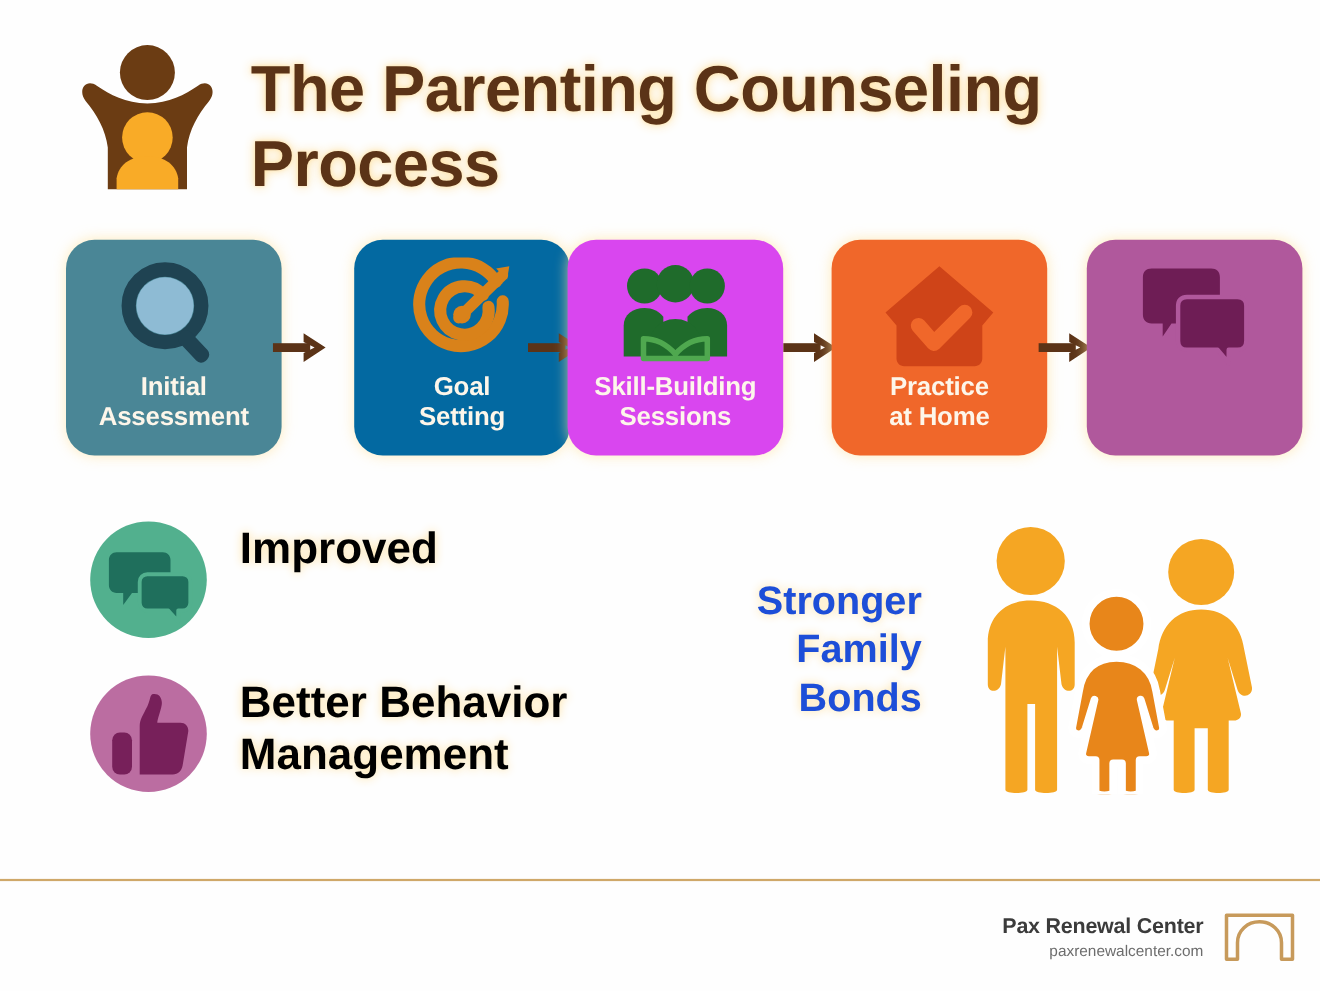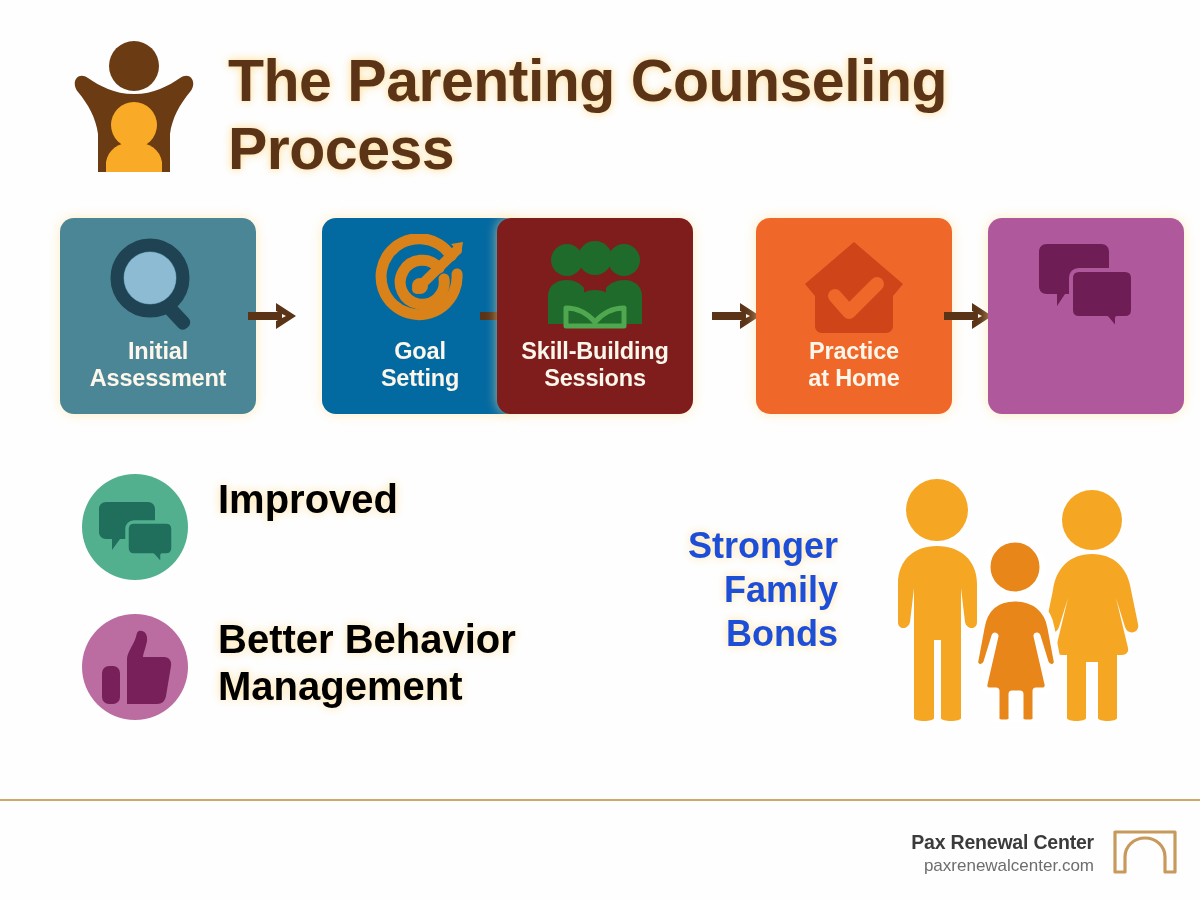--- a/index.html
+++ b/index.html
@@ -43,21 +43,21 @@
   #process-strip {
     position: absolute;
     left: 0; top: 218px;
     width: 1200px; height: 196px;
   }
   .process-card {
     position: absolute;
     top: 0;
     width: 196px;
     height: 196px;
-    border-radius: 14px;
+    border-radius: 26px;
     box-sizing: border-box;
     box-shadow: 0 0 12px rgba(255,228,160,0.65);
   }
   .card-icon {
     position: absolute;
     left: 50%;
     top: 16px;
     transform: translateX(-50%);
     width: 110px; height: 100px;
   }
@@ -148,21 +148,21 @@
     text-align: right;
     font-size: 19.5px;
     font-weight: bold;
     color: #3b3b3b;
     letter-spacing: -0.2px;
   }
   #footer-brand-url {
     position: absolute;
     right: 106px; top: 55px;
     text-align: right;
-    font-size: 17px;
+    font-size: 14px;
     color: #6d6d6d;
     margin-left: 15px;
   }
   #footer-logo {
     position: absolute;
     right: 22px; top: 28px;
     width: 66px; height: 46px;
   }
 </style>
 </head>
@@ -246,21 +246,21 @@
     </div>
   </div>
 
   <div class="step-arrow" style="left:480px;">
     <svg viewBox="0 0 52 30" width="52" height="30">
       <rect x="0" y="11" width="34" height="8" fill="#5b3317"></rect>
       <path d="M28 2 L48 15 L28 28 L28 20 L38 15 L28 10 Z" fill="#5b3317"></path>
     </svg>
   </div>
 
-  <div class="process-card" style="left:497px; background:#7f1d1d;">
+  <div class="process-card" style="left:516px; background:#d946ef;">
     <div class="card-icon">
       <svg viewBox="0 0 110 100" width="110" height="100">
         <circle cx="27" cy="26" r="16" fill="#1f6b2b"></circle>
         <circle cx="55" cy="24" r="17" fill="#1f6b2b"></circle>
         <circle cx="84" cy="26" r="16" fill="#1f6b2b"></circle>
         <path d="M8 90 L8 62 C8 52 16 46 27 46 C34 46 40 49 44 54
                  L44 90 Z" fill="#1f6b2b"></path>
         <path d="M102 90 L102 62 C102 52 94 46 84 46 C77 46 70 49 66 54
                  L66 90 Z" fill="#1f6b2b"></path>
         <path d="M29 90 C29 68 40 56 55 56 C70 56 81 68 81 90 Z" fill="#1f6b2b"></path>

